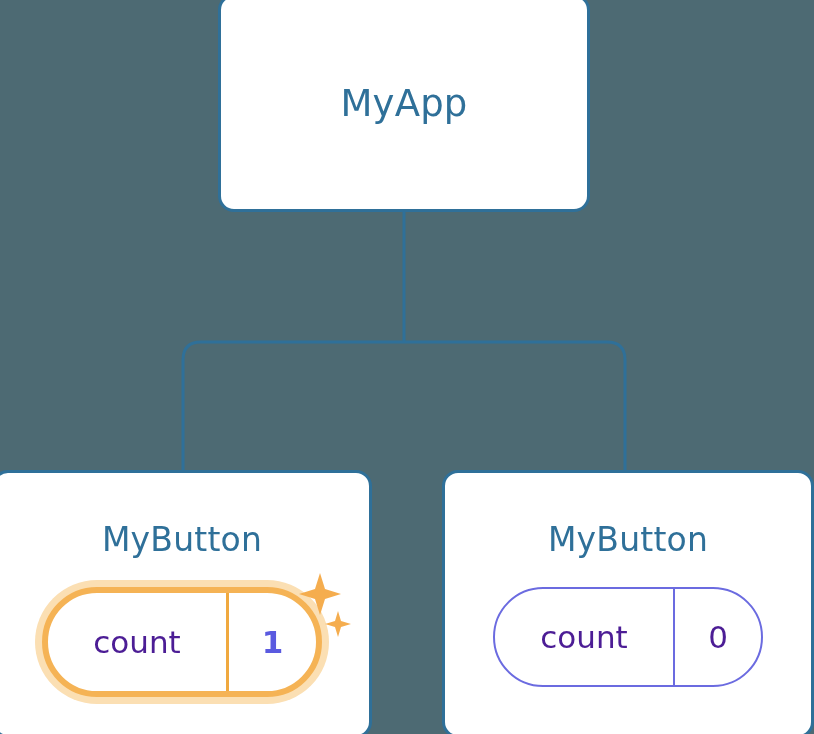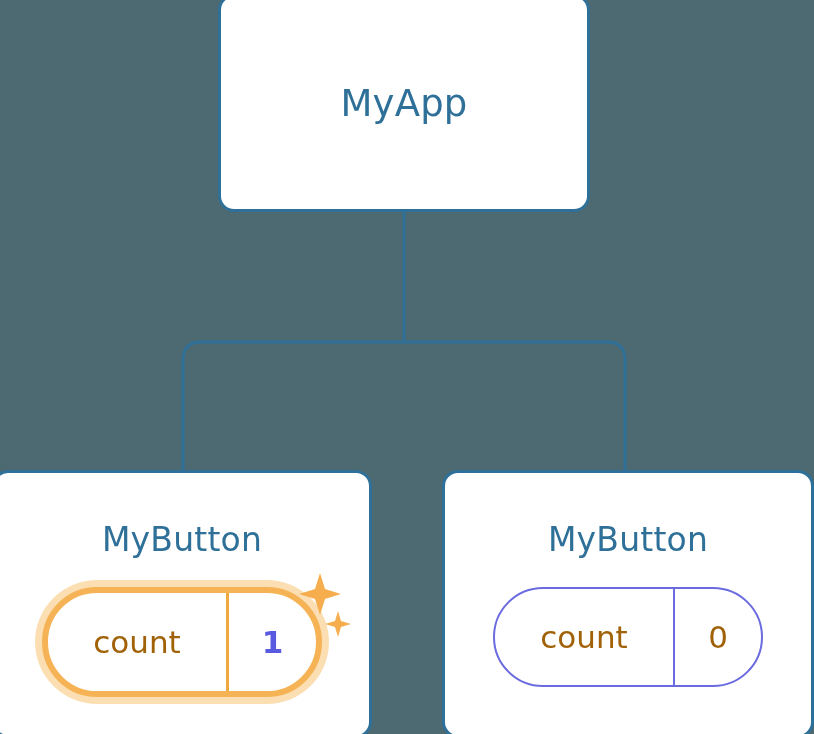--- a/index.html
+++ b/index.html
@@ -97,21 +97,21 @@
     width: 280px;
     height: 110px;
     box-shadow: 0 0 0 7px #fbdfb3;
   }
 
   .pill-key, .pill-val {
     display: flex;
     align-items: center;
     justify-content: center;
     box-sizing: border-box;
-    color: #a16207;
+    color: #4c1d95;
     white-space: nowrap;
   }
   .pill-plain .pill-key  { width: 178px; }
   .pill-plain .pill-val  { width: 88px; border-left: 2px solid #6b6be0; }
 
   .pill-highlight .pill-key { width: 178px; }
   .pill-highlight .pill-val {
     width: 90px;
     border-left: 3px solid #f0a93f;
     font-weight: 700;

